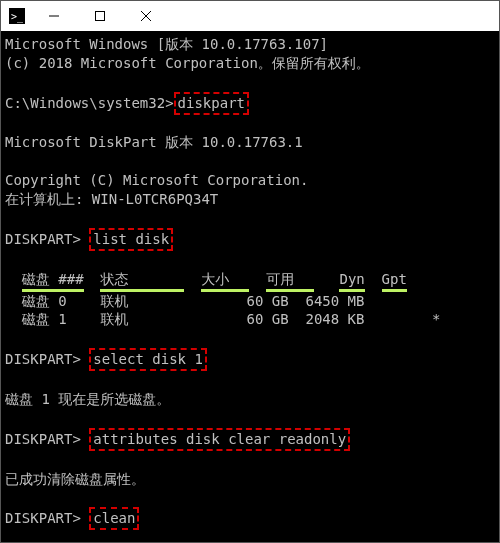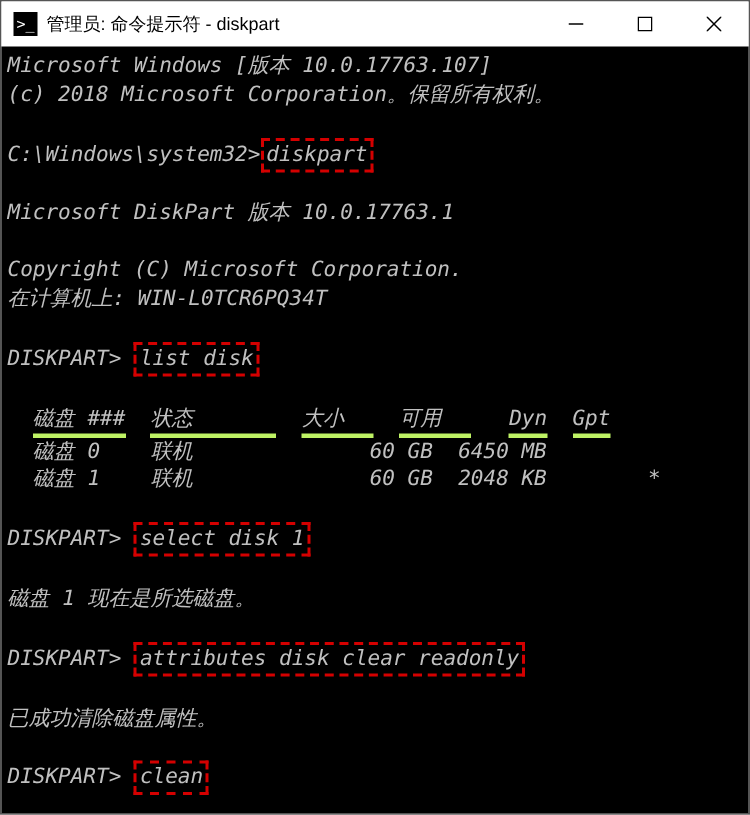--- a/index.html
+++ b/index.html
@@ -68,30 +68,29 @@
   padding: 4px 4px;
   white-space: pre;
   overflow: hidden;
   position: relative;
 }
 .hl {
   border: 2px dashed #d40000;
   padding: 0 2px;
   display: inline-block;
 }
-.line { display: block; font-style: italic; }
+.line { display: block; }
 .u { display:inline-block; border-bottom:3px solid #bef264; }
 </style>
 </head>
 <body>
 
 <div class="window">
   <div class="titlebar">
     <span class="titlebar-icon">&gt;_</span>
-    <span class="titlebar-title">管理员: 命令提示符 - diskpart</span>
     <div class="titlebar-buttons">
       <div class="titlebar-btn">
         <svg viewBox="0 0 10 10">
             <line x1="0" y1="5" x2="10" y2="5" stroke="#000" stroke-width="1"></line>
           </svg>
       </div>
       <div class="titlebar-btn">
         <svg viewBox="0 0 10 10">
             <rect x="0.5" y="0.5" width="9" height="9" fill="none" stroke="#000" stroke-width="1"></rect>
           </svg>

